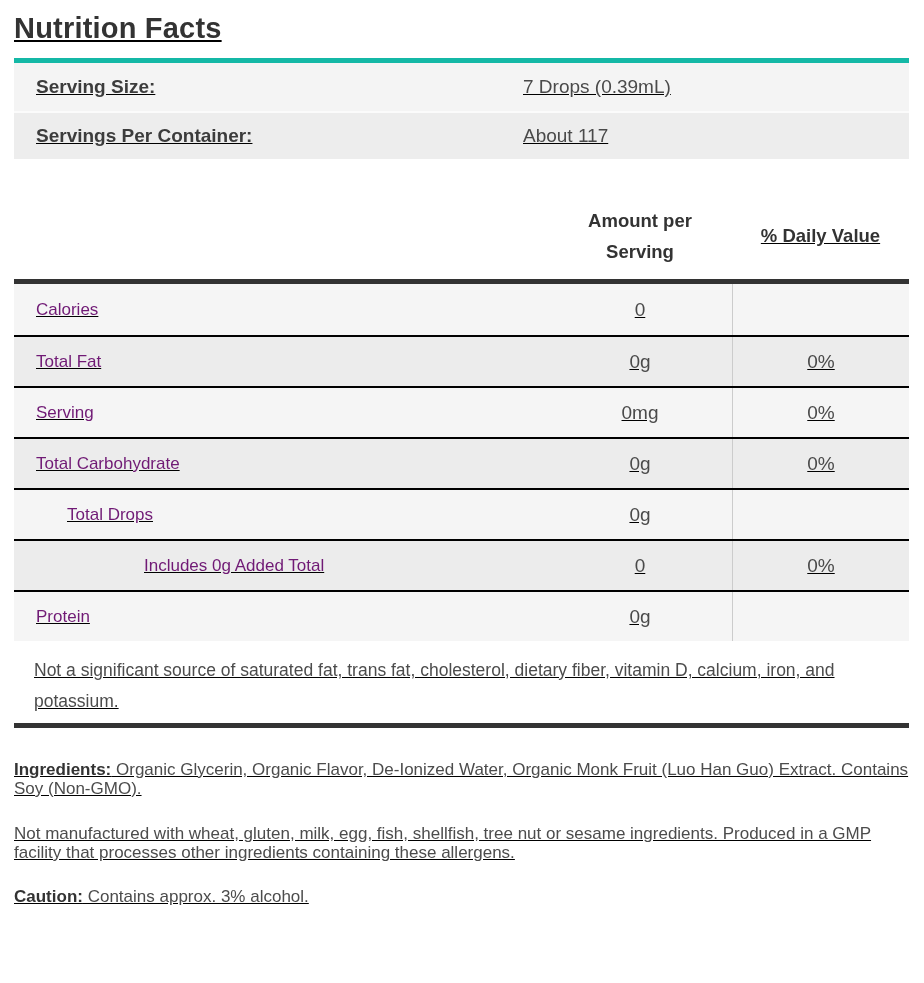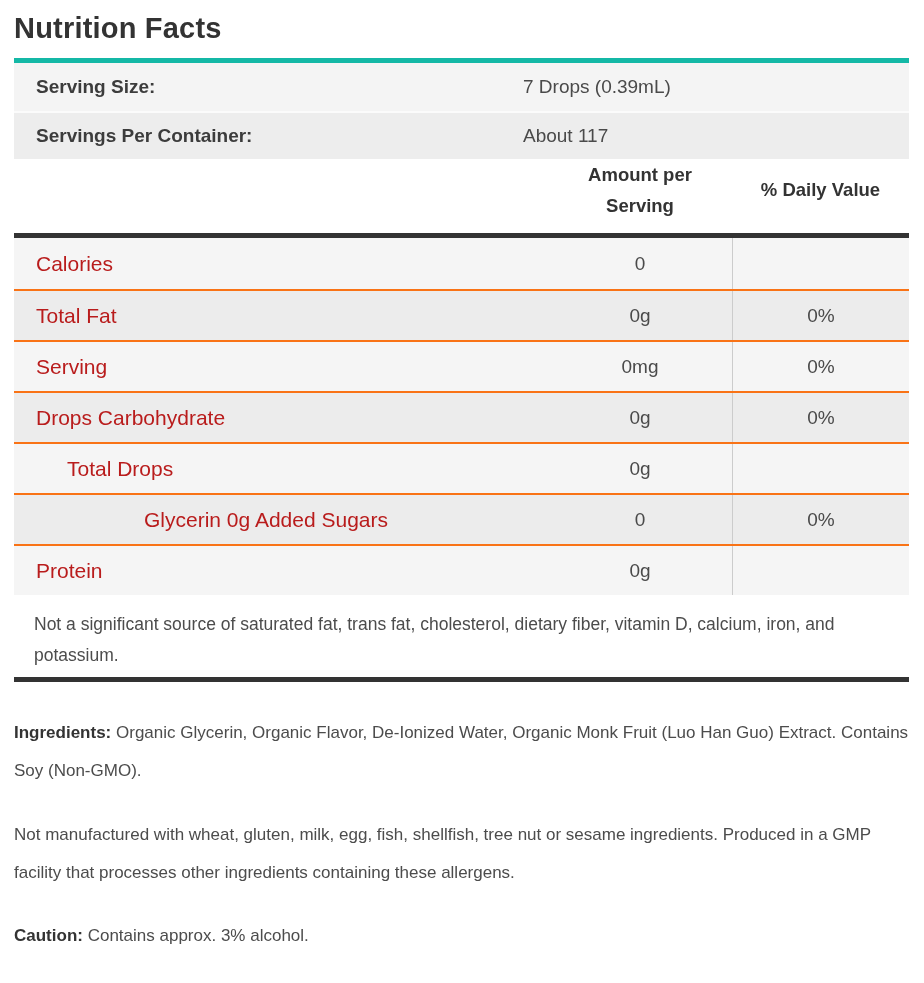--- a/index.html
+++ b/index.html
@@ -8,20 +8,21 @@
     padding: 0;
     background: #ffffff;
     font-family: "Liberation Sans", "DejaVu Sans", sans-serif;
   }
   .page {
     width: 924px;
     height: 983px;
     background: #ffffff;
     padding: 0 15px 0 14px;
     overflow: hidden;
+    text-decoration: underline;
   }
   
   .nf-title {
     padding-top: 12px;
     font-size: 29px;
     font-weight: bold;
     color: #333333;
     letter-spacing: 0.2px;
   }
   
@@ -46,20 +47,21 @@
   }
   .serving-value {
     font-size: 19px;
     color: #4a4a4a;
   }
   
   .header-row {
     display: grid;
     grid-template-columns: 1fr 184px 177px;
     align-items: center;
+    padding-top: 46px;
     padding-bottom: 12px;
   }
   .header-amount {
     text-align: center;
     font-size: 18.5px;
     font-weight: bold;
     color: #333333;
     line-height: 31px;
   }
   .header-amount .wrap-narrow {
@@ -76,29 +78,29 @@
   .nutrition-table {
     border-top: 5px solid #333333;
     border-bottom: 5px solid #333333;
   }
   .n-row {
     display: grid;
     grid-template-columns: 1fr 184px 177px;
     align-items: stretch;
     height: 51px;
   }
-  .n-row + .n-row { border-top: 2px solid #f97316; }
+  .n-row + .n-row { border-top: 2px solid #000000; }
   .n-row:nth-child(odd) { background: #f5f5f5; }
   .n-row:nth-child(even) { background: #ececec; }
   .n-label {
     display: flex;
     align-items: center;
     padding-left: 22px;
-    font-size: 21px;
-    color: #b91c1c;
+    font-size: 17px;
+    color: #701a75;
   }
   .n-label.indent-1 { padding-left: 53px; }
   .n-label.indent-2 { padding-left: 130px; }
   .n-amount {
     display: flex;
     align-items: center;
     justify-content: center;
     font-size: 19px;
     color: #4a4a4a;
   }
@@ -114,21 +116,21 @@
   .footnote {
     background: #ffffff;
     padding: 14px 30px 6px 20px;
     font-size: 17.5px;
     line-height: 31px;
     color: #4c4c4c;
   }
   
   .para {
     font-size: 17px;
-    line-height: 38px;
+    line-height: 19px;
     color: #4c4c4c;
   }
   .para b { color: #333333; }
   .para-ingredients { margin-top: 32px; }
   .para-allergen { margin-top: 26px; }
   .para-caution { margin-top: 25px; }
 </style>
 </head>
 <body>
 
@@ -169,33 +171,33 @@
       <div class="n-dv">0%</div>
     </div>
 
     <div class="n-row">
       <div class="n-label">Serving</div>
       <div class="n-amount">0mg</div>
       <div class="n-dv">0%</div>
     </div>
 
     <div class="n-row">
-      <div class="n-label">Drops Carbohydrate</div>
+      <div class="n-label">Total Carbohydrate</div>
       <div class="n-amount">0g</div>
       <div class="n-dv">0%</div>
     </div>
 
     <div class="n-row">
       <div class="n-label indent-1">Total Drops</div>
       <div class="n-amount">0g</div>
       <div class="n-dv"></div>
     </div>
 
     <div class="n-row">
-      <div class="n-label indent-2">Glycerin 0g Added Sugars</div>
+      <div class="n-label indent-2">Includes 0g Added Total</div>
       <div class="n-amount">0</div>
       <div class="n-dv">0%</div>
     </div>
 
     <div class="n-row">
       <div class="n-label">Protein</div>
       <div class="n-amount">0g</div>
       <div class="n-dv"></div>
     </div>
 

